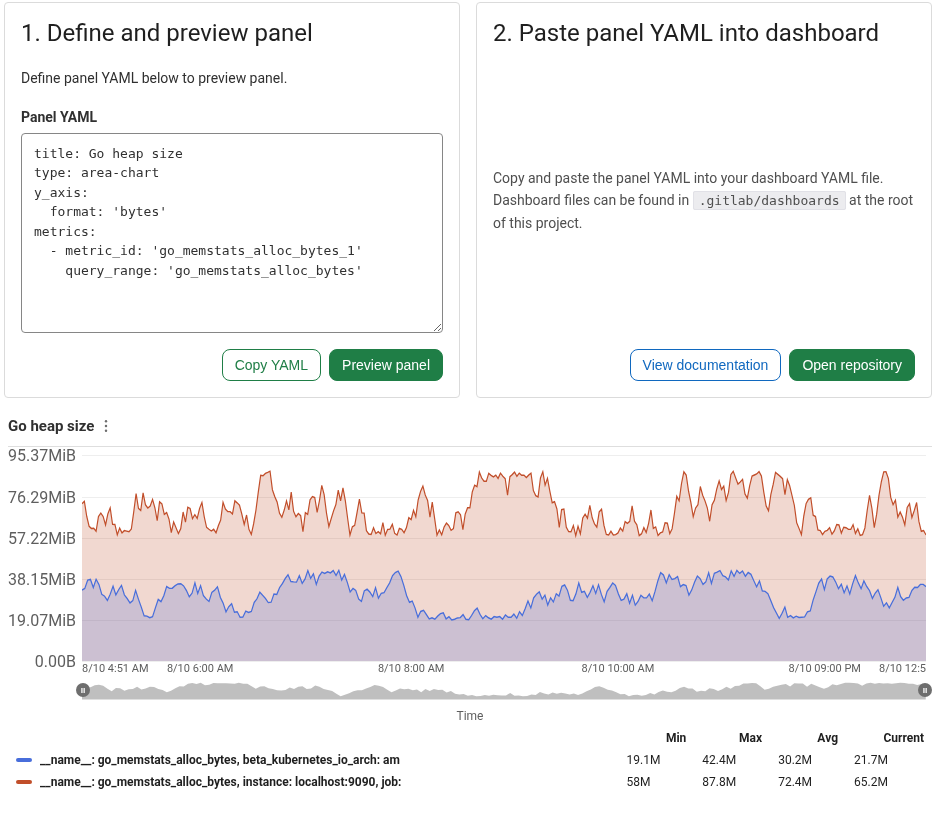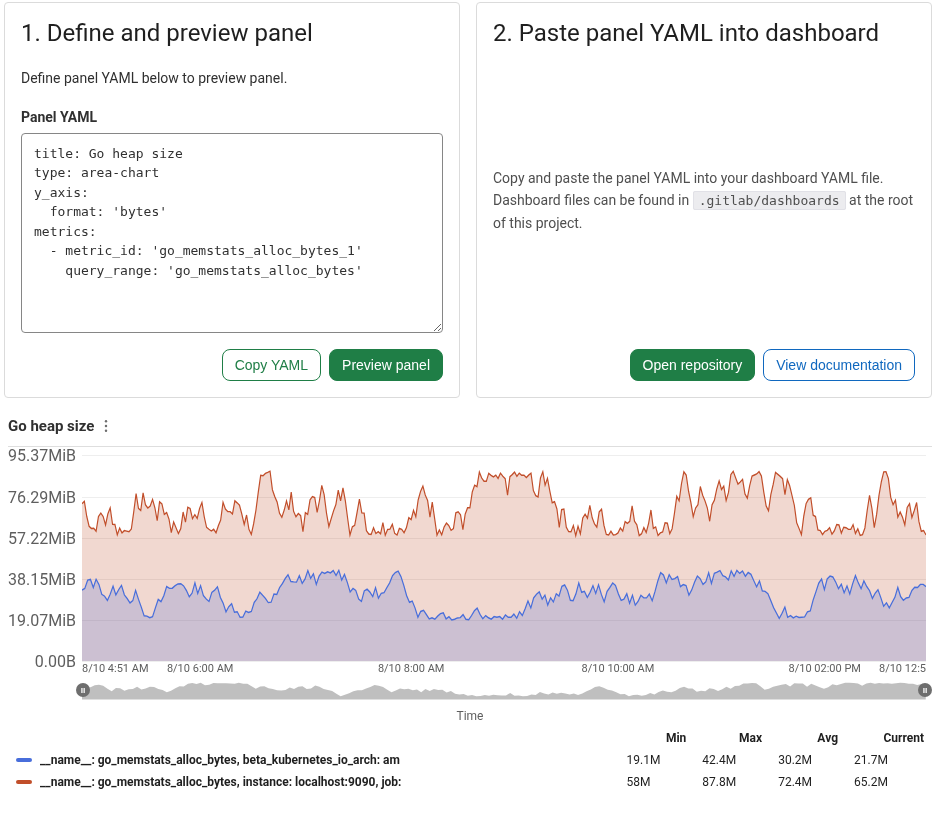--- a/index.html
+++ b/index.html
@@ -80,22 +80,22 @@
   <div class="card">
     <h2>2. Paste panel YAML into dashboard</h2>
     <div class="spacer-grow" style="max-height:110px;"></div>
     <p class="right-copy">
       <span>Copy and paste the panel YAML into your dashboard YAML file. Dashboard files can be found in </span>
       <code class="code-chip">.gitlab/dashboards</code>
       <span> at the root of this project.</span>
     </p>
     <div class="spacer-grow"></div>
     <div class="card-actions">
+      <button class="btn btn-outline-blue">View documentation</button>
       <button class="btn btn-solid-green">Open repository</button>
-      <button class="btn btn-outline-blue">View documentation</button>
     </div>
   </div>
 </div>
 
 <div class="chart-panel">
   <div class="chart-header">
     <h3>Go heap size</h3>
     <div class="kebab">
       <svg viewBox="0 0 16 16">
           <circle cx="8" cy="2.5" r="1.4" fill="currentColor"></circle>
@@ -129,21 +129,21 @@
       <path id="red-line" fill="none" stroke="#c14e2a" stroke-width="1.4" d="M0.0,47.3L2.8,45.0L5.6,59.5L8.4,69.2L11.1,71.3L13.9,71.1L16.7,74.1L19.5,59.8L22.3,56.4L25.1,59.8L27.9,67.9L30.6,57.3L33.4,51.3L36.2,67.3L39.0,67.4L41.8,77.4L44.6,70.9L47.4,75.7L50.1,73.4L52.9,73.9L55.7,74.5L58.5,71.8L61.3,55.2L64.1,37.5L66.9,51.8L69.6,53.9L72.4,36.7L75.2,48.4L78.0,51.5L80.8,49.6L83.6,43.1L86.4,51.4L89.1,63.8L91.9,45.5L94.7,47.5L97.5,57.6L100.3,55.9L103.1,62.3L105.8,75.3L108.6,65.0L111.4,70.6L114.2,76.3L117.0,71.5L119.8,55.4L122.6,65.2L125.3,50.7L128.1,51.9L130.9,61.8L133.7,57.9L136.5,61.6L139.3,51.9L142.1,46.1L144.8,59.8L147.6,70.3L150.4,72.1L153.2,73.8L156.0,72.1L158.8,75.5L161.6,68.6L164.3,63.1L167.1,45.9L169.9,52.5L172.7,54.8L175.5,55.0L178.3,57.3L181.1,44.5L183.8,46.4L186.6,48.7L189.4,57.6L192.2,67.5L195.0,58.3L197.8,72.2L200.6,77.1L203.3,67.0L206.1,53.5L208.9,35.8L211.7,19.7L214.5,20.1L217.3,17.8L220.1,16.9L222.8,15.7L225.6,33.7L228.4,40.4L231.2,45.7L234.0,56.5L236.8,60.5L239.6,53.5L242.3,44.5L245.1,53.3L247.9,36.1L250.7,54.7L253.5,60.0L256.3,56.8L259.1,59.0L261.8,74.5L264.6,56.0L267.4,57.6L270.2,43.6L273.0,40.3L275.8,41.4L278.6,55.6L281.3,44.5L284.1,29.6L286.9,38.5L289.7,56.4L292.5,69.5L295.3,61.6L298.1,54.2L300.8,48.1L303.6,34.2L306.4,44.4L309.2,31.9L312.0,44.4L314.8,61.9L317.5,77.7L320.3,69.7L323.1,68.3L325.9,55.8L328.7,42.8L331.5,56.2L334.3,56.4L337.0,73.4L339.8,76.7L342.6,77.2L345.4,70.7L348.2,76.2L351.0,74.4L353.8,76.5L356.5,65.6L359.3,77.9L362.1,72.3L364.9,72.0L367.7,67.3L370.5,76.1L373.3,77.7L376.0,71.3L378.8,72.2L381.6,75.4L384.4,70.6L387.2,60.9L390.0,62.7L392.8,53.7L395.5,59.9L398.3,43.6L401.1,35.4L403.9,30.2L406.7,38.9L409.5,44.2L412.3,60.2L415.0,45.8L417.8,61.6L420.6,77.8L423.4,72.7L426.2,77.5L429.0,69.9L431.8,66.1L434.5,68.4L437.3,73.1L440.1,71.5L442.9,56.2L445.7,55.2L448.5,58.1L451.3,72.4L454.0,57.4L456.8,51.3L459.6,51.3L462.4,36.0L465.2,29.3L468.0,30.8L470.8,16.6L473.5,22.2L476.3,25.4L479.1,25.4L481.9,17.8L484.7,19.7L487.5,21.2L490.3,19.5L493.0,22.7L495.8,17.6L498.6,20.6L501.4,22.9L504.2,38.9L507.0,21.0L509.7,19.0L512.5,16.6L515.3,20.7L518.1,17.6L520.9,19.7L523.7,19.6L526.5,21.8L529.2,19.5L532.0,17.6L534.8,34.5L537.6,39.5L540.4,40.7L543.2,22.2L546.0,16.2L548.7,29.3L551.5,22.6L554.3,35.1L557.1,46.4L559.9,45.4L562.7,52.4L565.5,70.4L568.2,53.1L571.0,52.5L573.8,70.1L576.6,74.3L579.4,74.5L582.2,68.5L585.0,78.3L587.7,69.2L590.5,76.5L593.3,61.2L596.1,57.4L598.9,61.4L601.7,48.9L604.5,61.0L607.2,66.9L610.0,70.0L612.8,55.2L615.6,52.6L618.4,68.2L621.2,77.1L624.0,77.6L626.7,74.0L629.5,77.7L632.3,77.3L635.1,75.7L637.9,70.8L640.7,73.9L643.5,64.7L646.2,66.4L649.0,64.4L651.8,49.3L654.6,64.2L657.4,67.8L660.2,78.2L663.0,76.4L665.7,70.5L668.5,75.2L671.3,66.6L674.1,53.4L676.9,71.2L679.7,69.8L682.5,78.1L685.2,75.6L688.0,74.7L690.8,65.9L693.6,66.2L696.4,76.4L699.2,71.6L701.9,57.0L704.7,40.1L707.5,44.5L710.3,27.7L713.1,16.3L715.9,19.6L718.7,35.2L721.4,46.1L724.2,59.9L727.0,51.5L729.8,48.2L732.6,30.6L735.4,39.1L738.2,44.6L740.9,51.4L743.7,64.3L746.5,48.4L749.3,43.9L752.1,32.9L754.9,25.1L757.7,33.5L760.4,30.3L763.2,44.2L766.0,36.3L768.8,18.9L771.6,15.8L774.4,22.1L777.2,28.3L779.9,26.2L782.7,23.6L785.5,37.8L788.3,42.0L791.1,29.7L793.9,20.5L796.7,19.4L799.4,18.4L802.2,16.1L805.0,20.4L807.8,36.0L810.6,49.5L813.4,54.2L816.2,38.2L818.9,28.6L821.7,16.9L824.5,18.8L827.3,20.7L830.1,22.9L832.9,38.5L835.7,23.8L838.4,29.7L841.2,39.2L844.0,48.9L846.8,65.9L849.6,71.4L852.4,77.2L855.2,59.2L857.9,47.3L860.7,43.0L863.5,41.5L866.3,58.4L869.1,59.8L871.9,72.8L874.7,73.4L877.4,77.2L880.2,74.1L883.0,73.2L885.8,70.6L888.6,76.9L891.4,73.6L894.2,67.5L896.9,67.9L899.7,75.9L902.5,70.1L905.3,70.6L908.1,72.2L910.9,72.1L913.6,67.6L916.4,76.2L919.2,71.7L922.0,78.0L924.8,77.3L927.6,70.8L930.4,53.4L933.1,39.3L935.9,51.9L938.7,70.6L941.5,57.7L944.3,39.1L947.1,25.9L949.9,16.4L952.6,16.3L955.4,22.8L958.2,41.0L961.0,48.2L963.8,43.8L966.6,60.3L969.4,55.4L972.1,60.3L974.9,67.9L977.7,50.9L980.5,47.3L983.3,60.8L986.1,53.9L988.9,46.1L991.6,64.5L994.4,74.1L997.2,73.4L1000.0,77.6"></path>
 
       <path id="blue-area" fill="#486edb" fill-opacity="0.22" stroke="none" d="M0.0,131.2L3.3,129.6L6.7,121.5L10.0,120.8L13.4,128.7L16.7,120.6L20.1,125.8L23.4,135.2L26.8,137.1L30.1,141.2L33.4,135.2L36.8,127.4L40.1,135.8L43.5,130.7L46.8,126.6L50.2,135.8L53.5,139.3L56.9,143.6L60.2,141.4L63.5,131.4L66.9,140.1L70.2,147.5L73.6,156.1L76.9,156.4L80.3,157.9L83.6,157.0L87.0,148.3L90.3,140.2L93.6,142.4L97.0,136.5L100.3,127.7L103.7,129.5L107.0,129.3L110.4,126.8L113.7,125.2L117.1,125.0L120.4,127.1L123.7,131.5L127.1,137.7L130.4,134.1L133.8,124.1L137.1,134.5L140.5,126.8L143.8,136.4L147.2,139.8L150.5,142.2L153.8,133.4L157.2,131.2L160.5,127.9L163.9,138.2L167.2,143.7L170.6,152.3L173.9,147.3L177.3,144.4L180.6,152.6L183.9,152.1L187.3,157.6L190.6,157.4L194.0,151.6L197.3,152.8L200.7,151.9L204.0,143.2L207.4,139.5L210.7,133.1L214.0,136.1L217.4,139.3L220.7,143.3L224.1,142.9L227.4,134.9L230.8,135.3L234.1,128.7L237.5,124.7L240.8,119.9L244.1,116.3L247.5,122.8L250.8,123.2L254.2,123.4L257.5,117.2L260.9,124.6L264.2,120.4L267.6,112.2L270.9,119.8L274.2,115.3L277.6,125.6L280.9,117.7L284.3,113.7L287.6,115.0L291.0,113.4L294.3,114.5L297.7,112.2L301.0,117.0L304.3,112.0L307.7,121.4L311.0,115.9L314.4,123.7L317.7,132.9L321.1,129.5L324.4,131.5L327.8,139.9L331.1,142.2L334.4,132.0L337.8,130.3L341.1,133.1L344.5,137.5L347.8,128.7L351.2,139.0L354.5,134.3L357.9,133.6L361.2,128.7L364.5,124.1L367.9,117.1L371.2,114.1L374.6,112.7L377.9,118.0L381.3,126.6L384.6,136.5L388.0,143.0L391.3,141.8L394.6,148.6L398.0,157.5L401.3,151.9L404.7,150.8L408.0,154.8L411.4,159.2L414.7,158.0L418.1,159.4L421.4,156.4L424.7,154.0L428.1,153.2L431.4,159.1L434.8,157.0L438.1,160.1L441.5,159.5L444.8,158.2L448.2,157.9L451.5,155.0L454.8,159.5L458.2,159.9L461.5,156.0L464.9,151.2L468.2,148.7L471.6,154.8L474.9,159.0L478.3,155.9L481.6,158.0L484.9,159.4L488.3,156.9L491.6,157.5L495.0,156.9L498.3,159.5L501.7,155.3L505.0,157.5L508.4,157.5L511.7,154.5L515.1,158.5L518.4,152.1L521.7,155.8L525.1,149.1L528.4,141.7L531.8,148.5L535.1,138.8L538.5,135.2L541.8,132.9L545.2,139.9L548.5,136.0L551.8,145.7L555.2,138.7L558.5,142.7L561.9,134.7L565.2,137.0L568.6,127.4L571.9,126.2L575.3,131.5L578.6,141.0L581.9,141.4L585.3,134.6L588.6,124.2L592.0,133.3L595.3,132.3L598.7,138.2L602.0,133.3L605.4,126.8L608.7,134.4L612.0,126.0L615.4,135.4L618.7,142.5L622.1,132.5L625.4,128.7L628.8,124.3L632.1,126.6L635.5,134.8L638.8,141.1L642.1,140.0L645.5,134.7L648.8,144.0L652.2,136.2L655.5,145.8L658.9,142.0L662.2,136.2L665.6,138.7L668.9,138.7L672.2,135.0L675.6,141.5L678.9,132.5L682.3,122.2L685.6,114.2L689.0,116.6L692.3,124.1L695.7,116.2L699.0,120.8L702.3,120.0L705.7,118.0L709.0,127.8L712.4,125.8L715.7,126.8L719.1,136.0L722.4,131.0L725.8,123.4L729.1,117.5L732.4,120.1L735.8,125.6L739.1,123.2L742.5,114.3L745.8,124.7L749.2,114.8L752.5,113.7L755.9,112.2L759.2,117.1L762.5,118.3L765.9,121.3L769.2,112.4L772.6,117.9L775.9,112.0L779.3,115.0L782.6,112.6L786.0,117.7L789.3,114.1L792.6,115.9L796.0,122.1L799.3,128.0L802.7,122.3L806.0,131.9L809.4,132.4L812.7,134.6L816.1,141.4L819.4,148.2L822.7,153.2L826.1,158.7L829.4,153.8L832.8,147.7L836.1,157.6L839.5,156.0L842.8,158.1L846.2,156.5L849.5,157.8L852.8,157.5L856.2,157.2L859.5,152.2L862.9,151.4L866.2,141.1L869.6,132.7L872.9,124.5L876.3,120.3L879.6,130.7L882.9,120.3L886.3,117.6L889.6,118.4L893.0,123.3L896.3,129.8L899.7,125.5L903.0,133.7L906.4,127.2L909.7,134.9L913.0,125.3L916.4,117.1L919.7,124.0L923.1,129.8L926.4,122.2L929.8,127.7L933.1,131.7L936.5,139.2L939.8,134.1L943.1,130.9L946.5,138.6L949.8,146.8L953.2,143.5L956.5,148.4L959.9,143.1L963.2,138.1L966.6,128.6L969.9,137.4L973.2,141.1L976.6,138.8L979.9,138.3L983.3,131.6L986.6,128.4L990.0,128.6L993.3,125.6L996.7,125.6L1000.0,127.7L1000,200L0,200Z"></path>
       <path id="blue-line" fill="none" stroke="#486edb" stroke-width="1.4" d="M0.0,131.2L3.3,129.6L6.7,121.5L10.0,120.8L13.4,128.7L16.7,120.6L20.1,125.8L23.4,135.2L26.8,137.1L30.1,141.2L33.4,135.2L36.8,127.4L40.1,135.8L43.5,130.7L46.8,126.6L50.2,135.8L53.5,139.3L56.9,143.6L60.2,141.4L63.5,131.4L66.9,140.1L70.2,147.5L73.6,156.1L76.9,156.4L80.3,157.9L83.6,157.0L87.0,148.3L90.3,140.2L93.6,142.4L97.0,136.5L100.3,127.7L103.7,129.5L107.0,129.3L110.4,126.8L113.7,125.2L117.1,125.0L120.4,127.1L123.7,131.5L127.1,137.7L130.4,134.1L133.8,124.1L137.1,134.5L140.5,126.8L143.8,136.4L147.2,139.8L150.5,142.2L153.8,133.4L157.2,131.2L160.5,127.9L163.9,138.2L167.2,143.7L170.6,152.3L173.9,147.3L177.3,144.4L180.6,152.6L183.9,152.1L187.3,157.6L190.6,157.4L194.0,151.6L197.3,152.8L200.7,151.9L204.0,143.2L207.4,139.5L210.7,133.1L214.0,136.1L217.4,139.3L220.7,143.3L224.1,142.9L227.4,134.9L230.8,135.3L234.1,128.7L237.5,124.7L240.8,119.9L244.1,116.3L247.5,122.8L250.8,123.2L254.2,123.4L257.5,117.2L260.9,124.6L264.2,120.4L267.6,112.2L270.9,119.8L274.2,115.3L277.6,125.6L280.9,117.7L284.3,113.7L287.6,115.0L291.0,113.4L294.3,114.5L297.7,112.2L301.0,117.0L304.3,112.0L307.7,121.4L311.0,115.9L314.4,123.7L317.7,132.9L321.1,129.5L324.4,131.5L327.8,139.9L331.1,142.2L334.4,132.0L337.8,130.3L341.1,133.1L344.5,137.5L347.8,128.7L351.2,139.0L354.5,134.3L357.9,133.6L361.2,128.7L364.5,124.1L367.9,117.1L371.2,114.1L374.6,112.7L377.9,118.0L381.3,126.6L384.6,136.5L388.0,143.0L391.3,141.8L394.6,148.6L398.0,157.5L401.3,151.9L404.7,150.8L408.0,154.8L411.4,159.2L414.7,158.0L418.1,159.4L421.4,156.4L424.7,154.0L428.1,153.2L431.4,159.1L434.8,157.0L438.1,160.1L441.5,159.5L444.8,158.2L448.2,157.9L451.5,155.0L454.8,159.5L458.2,159.9L461.5,156.0L464.9,151.2L468.2,148.7L471.6,154.8L474.9,159.0L478.3,155.9L481.6,158.0L484.9,159.4L488.3,156.9L491.6,157.5L495.0,156.9L498.3,159.5L501.7,155.3L505.0,157.5L508.4,157.5L511.7,154.5L515.1,158.5L518.4,152.1L521.7,155.8L525.1,149.1L528.4,141.7L531.8,148.5L535.1,138.8L538.5,135.2L541.8,132.9L545.2,139.9L548.5,136.0L551.8,145.7L555.2,138.7L558.5,142.7L561.9,134.7L565.2,137.0L568.6,127.4L571.9,126.2L575.3,131.5L578.6,141.0L581.9,141.4L585.3,134.6L588.6,124.2L592.0,133.3L595.3,132.3L598.7,138.2L602.0,133.3L605.4,126.8L608.7,134.4L612.0,126.0L615.4,135.4L618.7,142.5L622.1,132.5L625.4,128.7L628.8,124.3L632.1,126.6L635.5,134.8L638.8,141.1L642.1,140.0L645.5,134.7L648.8,144.0L652.2,136.2L655.5,145.8L658.9,142.0L662.2,136.2L665.6,138.7L668.9,138.7L672.2,135.0L675.6,141.5L678.9,132.5L682.3,122.2L685.6,114.2L689.0,116.6L692.3,124.1L695.7,116.2L699.0,120.8L702.3,120.0L705.7,118.0L709.0,127.8L712.4,125.8L715.7,126.8L719.1,136.0L722.4,131.0L725.8,123.4L729.1,117.5L732.4,120.1L735.8,125.6L739.1,123.2L742.5,114.3L745.8,124.7L749.2,114.8L752.5,113.7L755.9,112.2L759.2,117.1L762.5,118.3L765.9,121.3L769.2,112.4L772.6,117.9L775.9,112.0L779.3,115.0L782.6,112.6L786.0,117.7L789.3,114.1L792.6,115.9L796.0,122.1L799.3,128.0L802.7,122.3L806.0,131.9L809.4,132.4L812.7,134.6L816.1,141.4L819.4,148.2L822.7,153.2L826.1,158.7L829.4,153.8L832.8,147.7L836.1,157.6L839.5,156.0L842.8,158.1L846.2,156.5L849.5,157.8L852.8,157.5L856.2,157.2L859.5,152.2L862.9,151.4L866.2,141.1L869.6,132.7L872.9,124.5L876.3,120.3L879.6,130.7L882.9,120.3L886.3,117.6L889.6,118.4L893.0,123.3L896.3,129.8L899.7,125.5L903.0,133.7L906.4,127.2L909.7,134.9L913.0,125.3L916.4,117.1L919.7,124.0L923.1,129.8L926.4,122.2L929.8,127.7L933.1,131.7L936.5,139.2L939.8,134.1L943.1,130.9L946.5,138.6L949.8,146.8L953.2,143.5L956.5,148.4L959.9,143.1L963.2,138.1L966.6,128.6L969.9,137.4L973.2,141.1L976.6,138.8L979.9,138.3L983.3,131.6L986.6,128.4L990.0,128.6L993.3,125.6L996.7,125.6L1000.0,127.7"></path>
     </svg>
     <div class="x-axis" id="x-axis">
         <div class="x-tick" style="left: 0%; transform: translateX(0px);">8/10 4:51 AM</div>
         <div class="x-tick" style="left: 14%;">8/10 6:00 AM</div>
         <div class="x-tick" style="left: 39%;">8/10 8:00 AM</div>
         <div class="x-tick" style="left: 63.5%;">8/10 10:00 AM</div>
-        <div class="x-tick" style="left: 88%;">8/10 02:00 PM</div>
+        <div class="x-tick" style="left: 88%;">8/10 09:00 PM</div>
         <div class="x-tick" style="left: 100%; transform: translateX(-100%);">8/10 12:5</div>
       </div>
   </div>
 
   <div class="brush">
     <svg class="brush-bg" viewBox="0 0 1000 22" preserveAspectRatio="none">
       <path id="brush-area" fill="#bfbfbf" stroke="none" d="M0,22L0.0,10.7L5.0,7.6L10.1,7.4L15.1,4.9L20.1,4.5L25.1,5.5L30.2,9.3L35.2,12.1L40.2,8.2L45.2,8.6L50.3,11.7L55.3,9.7L60.3,9.6L65.3,6.8L70.4,10.0L75.4,9.0L80.4,6.7L85.4,7.1L90.5,9.4L95.5,10.8L100.5,13.2L105.5,11.7L110.6,8.6L115.6,6.2L120.6,6.5L125.6,3.3L130.7,2.3L135.7,3.7L140.7,2.2L145.7,5.1L150.8,4.4L155.8,2.4L160.8,2.7L165.8,2.8L170.9,2.6L175.9,2.9L180.9,3.2L185.9,2.1L191.0,3.2L196.0,3.4L201.0,6.2L206.0,9.2L211.1,6.6L216.1,6.2L221.1,8.6L226.1,9.5L231.2,10.9L236.2,11.4L241.2,10.7L246.2,7.8L251.3,9.6L256.3,6.9L261.3,6.1L266.3,9.4L271.4,8.9L276.4,5.3L281.4,6.8L286.4,9.4L291.5,10.8L296.5,11.8L301.5,15.0L306.5,18.0L311.6,16.4L316.6,14.6L321.6,12.2L326.6,10.9L331.7,10.9L336.7,8.9L341.7,7.1L346.7,4.6L351.8,5.5L356.8,7.2L361.8,10.3L366.8,13.3L371.9,11.3L376.9,8.9L381.9,9.7L386.9,9.3L392.0,11.0L397.0,10.1L402.0,13.3L407.0,9.4L412.1,11.8L417.1,9.4L422.1,10.8L427.1,10.4L432.2,13.6L437.2,11.8L442.2,15.2L447.2,16.0L452.3,15.4L457.3,17.5L462.3,16.6L467.3,18.0L472.4,17.7L477.4,16.6L482.4,17.5L487.4,16.4L492.5,17.0L497.5,17.1L502.5,17.1L507.5,14.2L512.6,17.6L517.6,17.2L522.6,18.0L527.6,17.7L532.7,16.1L537.7,16.7L542.7,13.0L547.7,14.9L552.8,16.0L557.8,13.7L562.8,15.1L567.8,14.0L572.9,14.7L577.9,15.9L582.9,14.7L587.9,16.6L593.0,14.8L598.0,12.1L603.0,10.2L608.0,7.1L613.1,6.3L618.1,8.1L623.1,10.3L628.1,11.4L633.2,13.2L638.2,15.7L643.2,15.3L648.2,18.0L653.3,16.7L658.3,16.3L663.3,17.5L668.3,16.7L673.4,14.3L678.4,16.1L683.4,13.1L688.4,11.3L693.5,12.8L698.5,13.3L703.5,11.5L708.5,8.2L713.6,6.7L718.6,8.9L723.6,9.0L728.6,12.7L733.7,11.6L738.7,12.0L743.7,8.6L748.7,9.5L753.8,11.8L758.8,9.8L763.8,6.8L768.8,9.3L773.9,5.8L778.9,5.5L783.9,3.0L788.9,3.1L794.0,2.5L799.0,2.7L804.0,6.3L809.0,10.3L814.1,9.3L819.1,6.8L824.1,5.5L829.1,4.3L834.2,3.5L839.2,6.5L844.2,2.6L849.2,3.0L854.3,2.9L859.3,6.7L864.3,3.4L869.3,5.3L874.4,7.5L879.4,9.3L884.4,7.5L889.4,3.8L894.5,5.1L899.5,3.5L904.5,2.1L909.5,2.1L914.6,2.3L919.6,3.0L924.6,5.5L929.6,3.1L934.7,2.2L939.7,3.2L944.7,2.5L949.7,2.9L954.8,2.8L959.8,3.2L964.8,2.8L969.8,2.2L974.9,2.3L979.9,3.4L984.9,3.2L989.9,4.7L995.0,3.5L1000.0,6.7L1000,22Z"></path>
     </svg>
     <div class="brush-handle" style="left:-6px;">II</div>
     <div class="brush-handle" style="right:-6px;">II</div>

